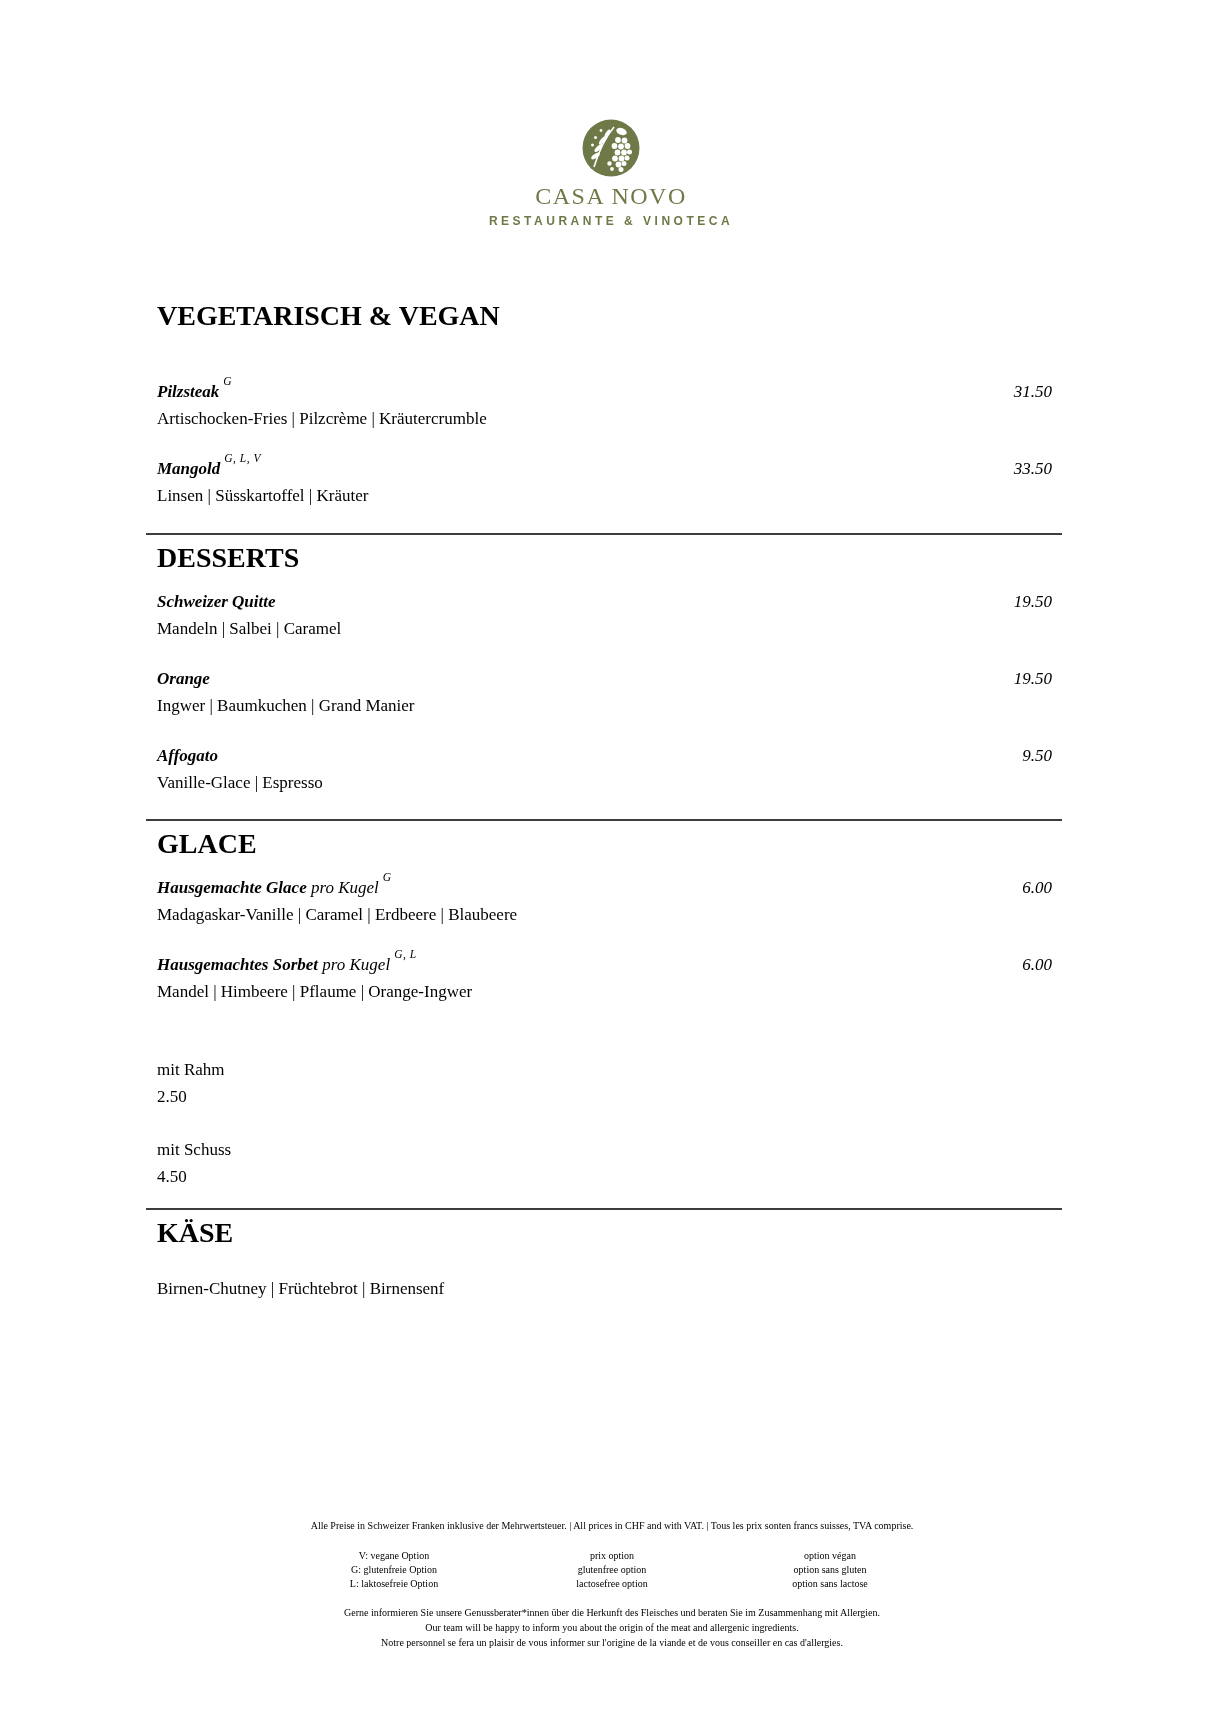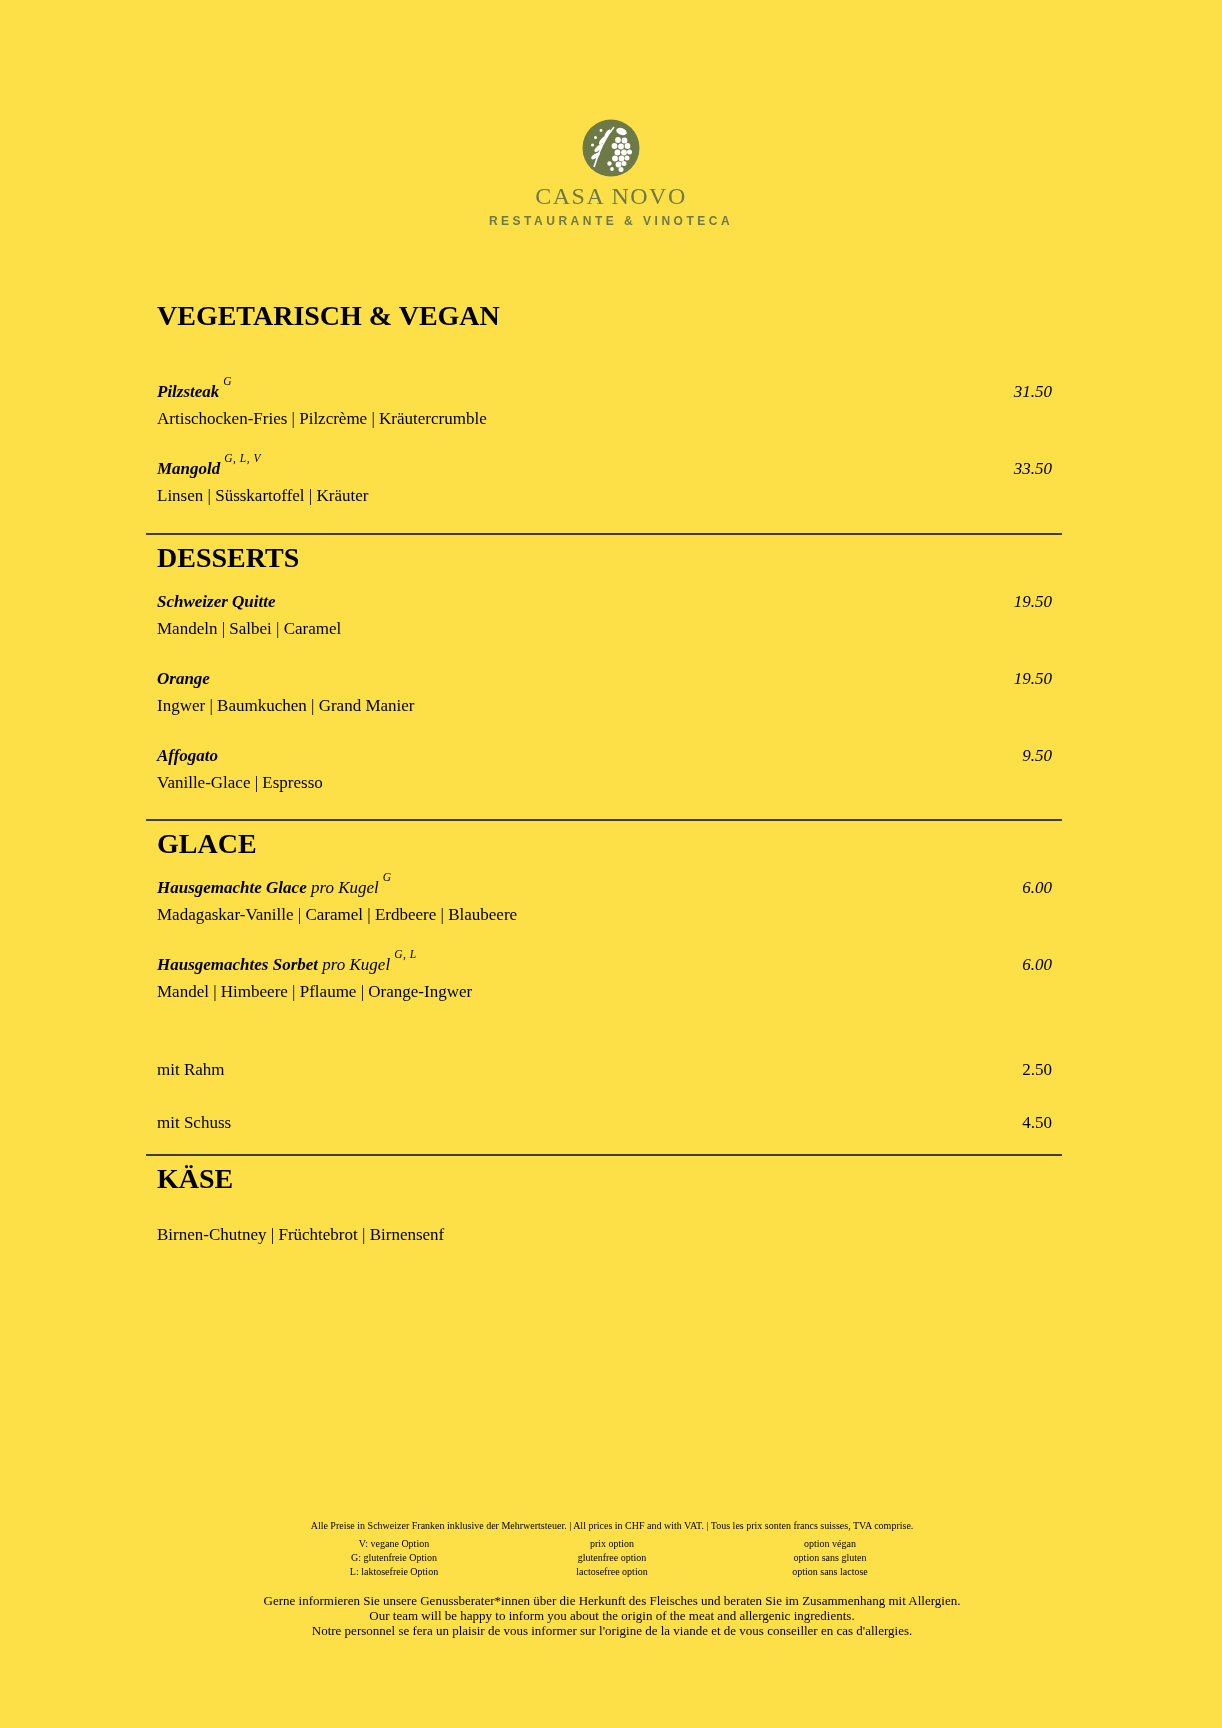--- a/index.html
+++ b/index.html
@@ -1,20 +1,20 @@
 <!DOCTYPE html>
 <html><head>
 <meta charset="utf-8">
 <style>
   html,body { margin:0; padding:0; background:#e8e8e8; }
   .page {
     position:relative;
     width:1222px; height:1728px;
     margin:0 auto;
-    background:#fde047;
+    background:#ffffff;
     font-family:"Liberation Serif", serif;
     color:#000;
     overflow:hidden;
   }
 
   
   .brand { position:absolute; top:118px; left:0; width:100%; text-align:center; color:#6d7a47; }
   .logo-wrap { height:62px; }
   .logo-wrap svg { width:60px; height:60px; }
   .brand-name {
@@ -43,38 +43,38 @@
   .item-suffix { font-weight:normal; }
   sup.marks {
     font-size:11.5px; font-weight:normal; line-height:0;
     position:relative; top:-5px; margin-left:4px; letter-spacing:0.5px;
   }
   .price { font-weight:normal; padding-right:10px; white-space:nowrap; }
   .desc { font-weight:normal; }
 
   .extra {
     display:flex; justify-content:space-between; align-items:baseline;
-    font-size:17px; line-height:27px; padding-left:11px;
+    font-size:17px; line-height:27px; padding-left:11px;flex-direction:column;
   }
   .extra-rahm   { margin-top:51px; }
   .extra-schuss { margin-top:26px; }
 
   hr.rule { border:none; border-top:2px solid #3d3d3d; width:100%; }
   hr.rule-1 { margin:24px 0 7px 0; }
   hr.rule-2 { margin:17px 0 7px 0; }
   hr.rule-3 { margin:18px 0 7px 0; }
 
   
   .foot {
     position:absolute; left:157px; top:1519px; width:910px;
     text-align:center; font-size:10px; line-height:14px; color:#000;
   }
-  .legend { display:flex; justify-content:center; margin-top:4px; }
+  .legend { display:flex; justify-content:center; margin-top:16px; }
   .lcol { width:218px; font-size:10px; line-height:14px; }
-  .para { margin-top:14px; font-size:13px; line-height:15px; }
+  .para { margin-top:14px; font-size:10px; line-height:15px; }
 </style>
 </head>
 <body>
 
 <div class="page">
 
   <header class="brand">
     <div class="logo-wrap">
       <svg viewBox="0 0 60 60" aria-hidden="true">
         <circle cx="30" cy="30" r="28.5" fill="#6d7a47"></circle>

